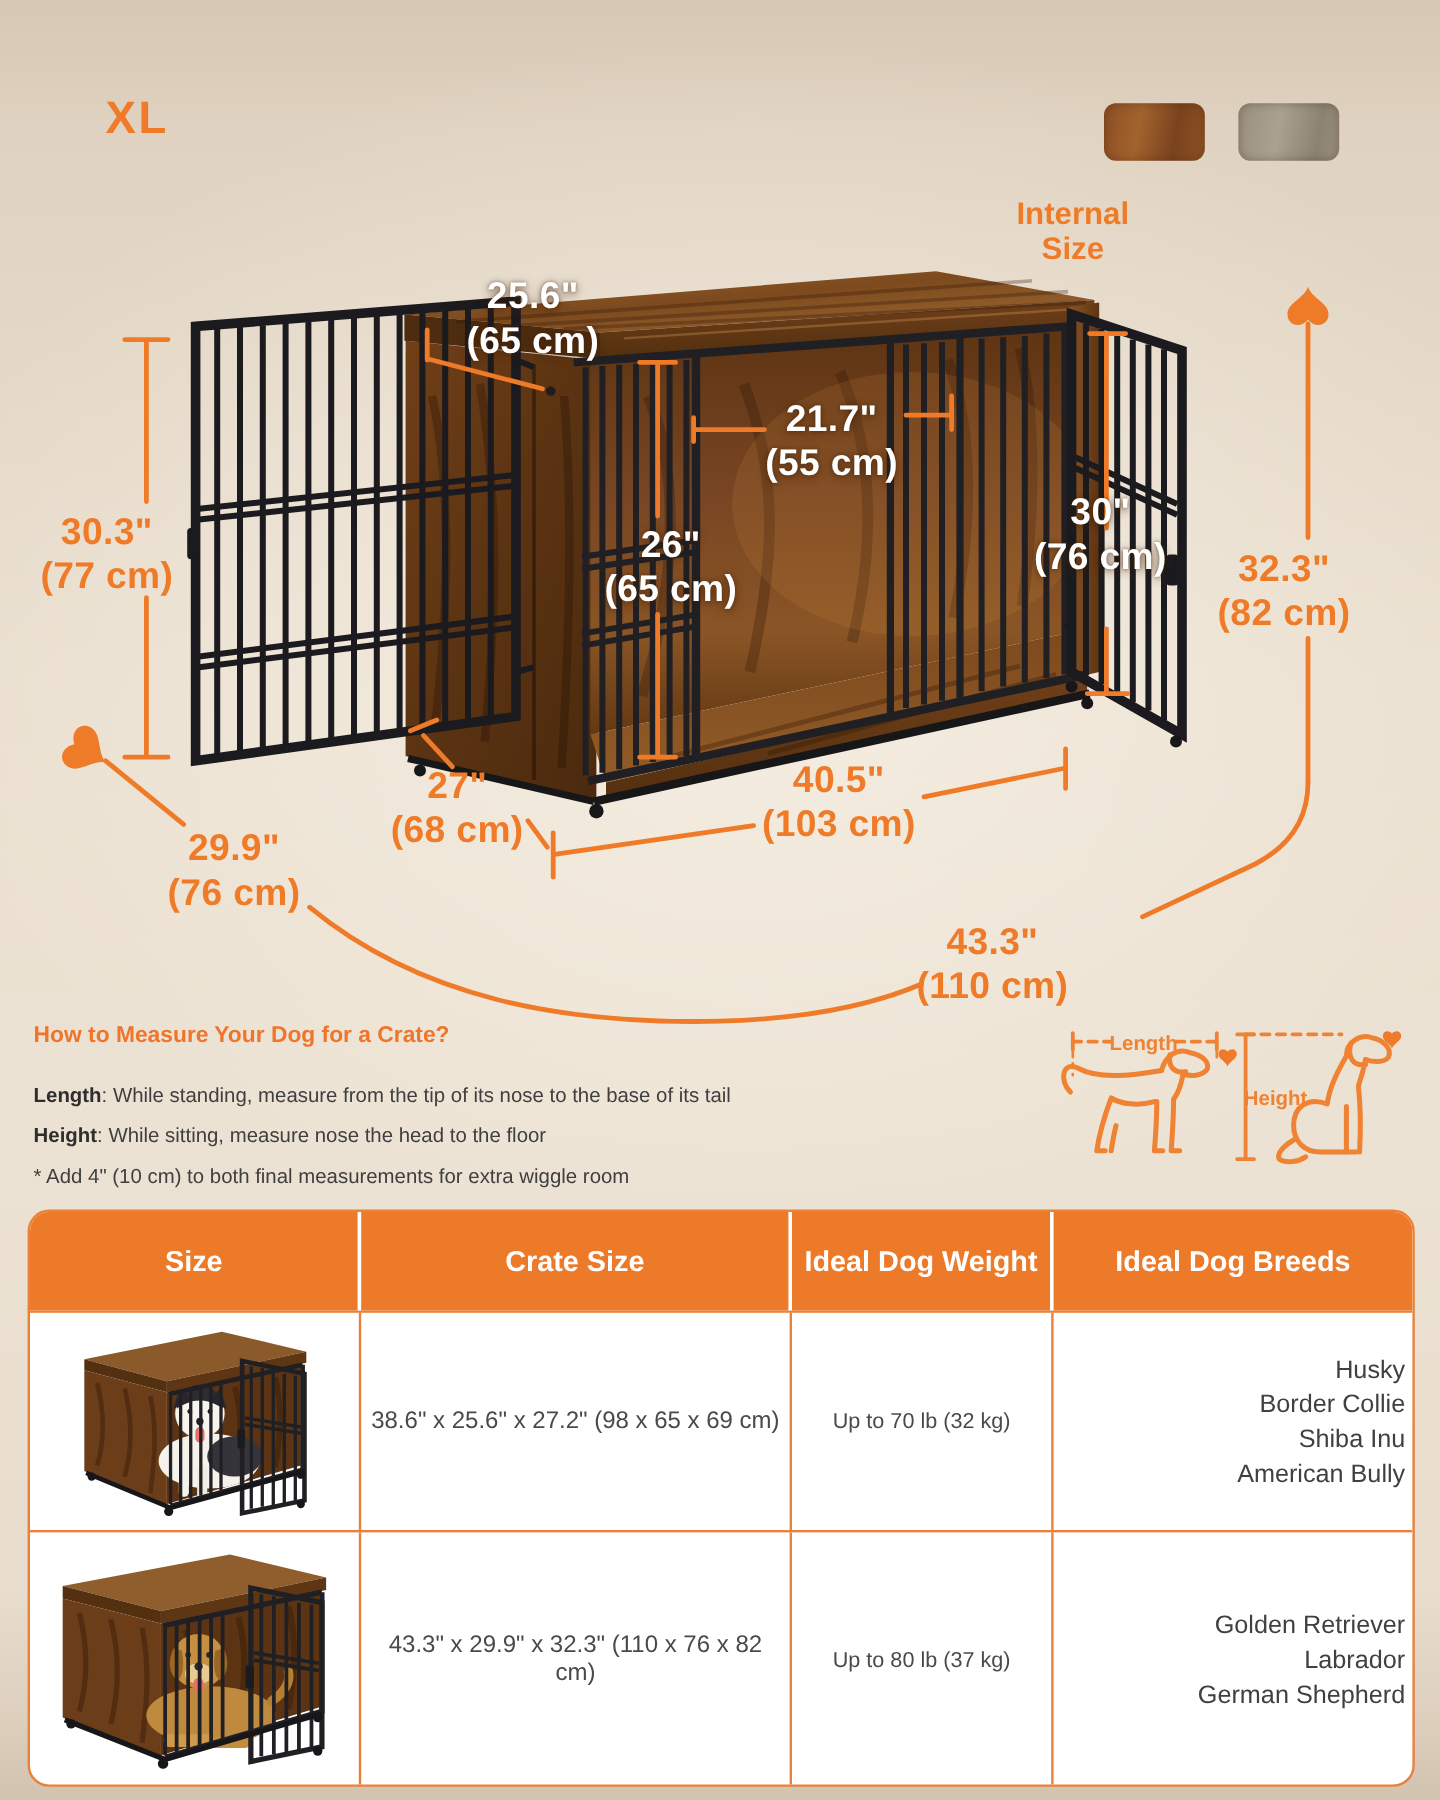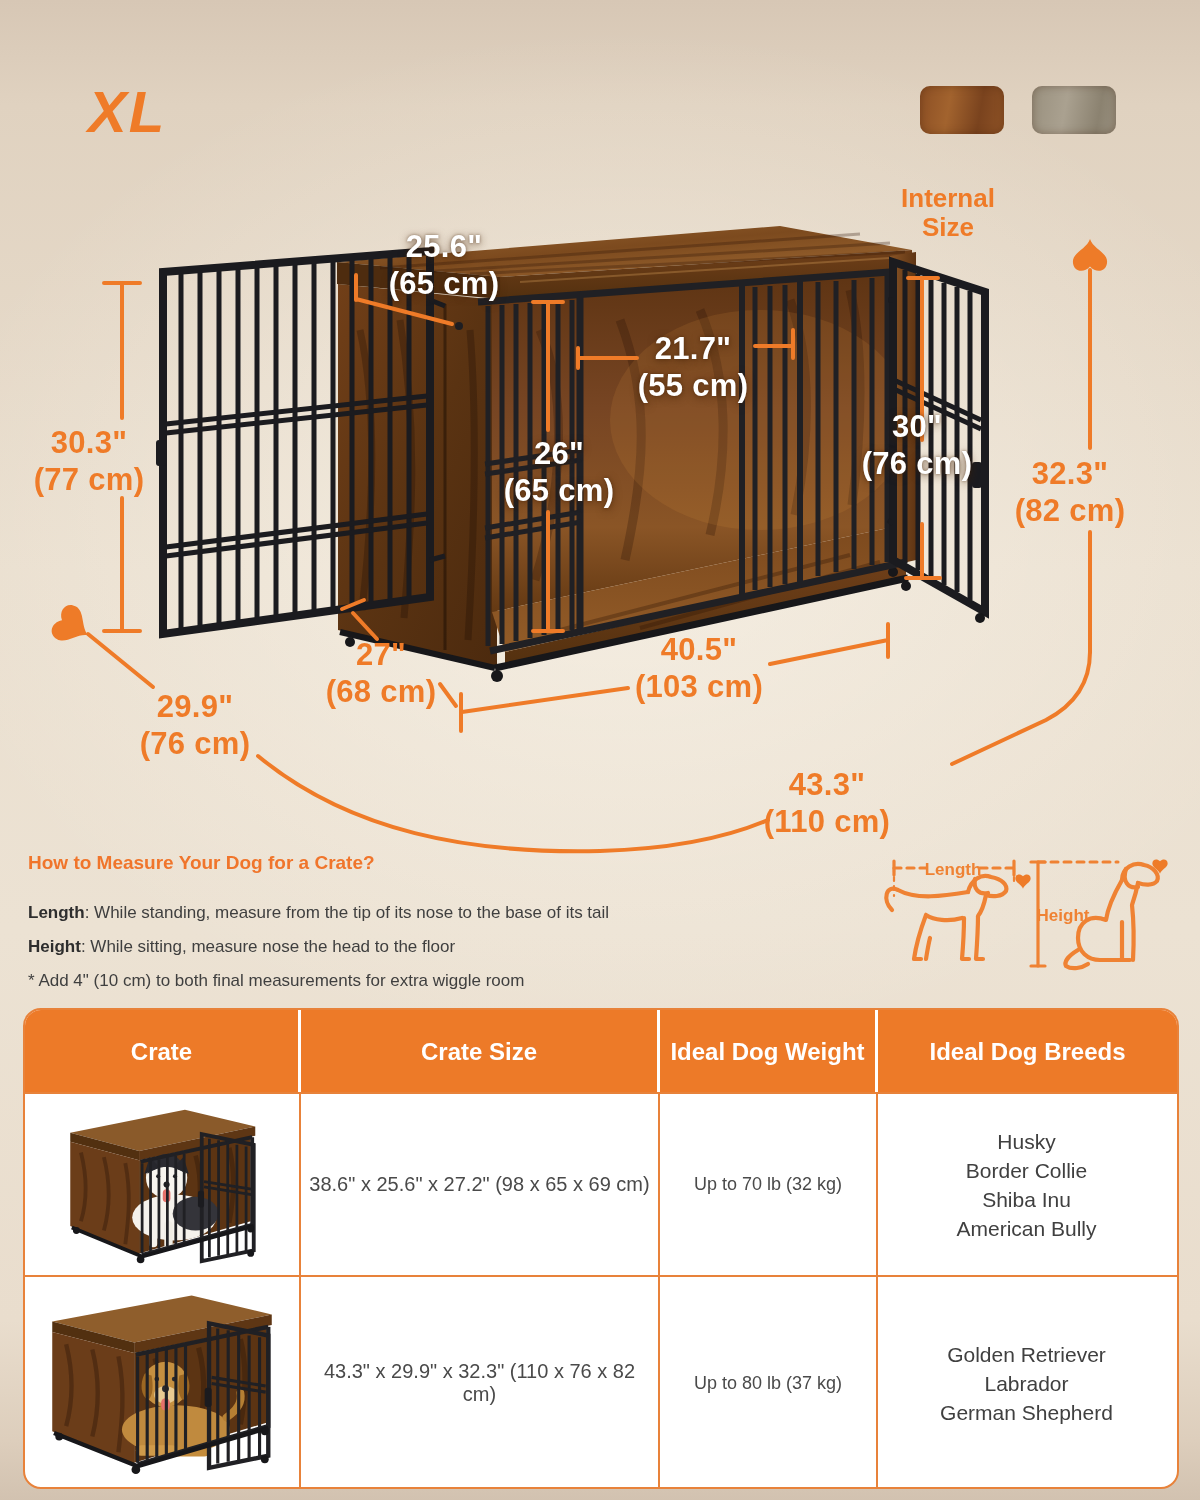--- a/index.html
+++ b/index.html
@@ -4,21 +4,21 @@
 <style>
   html,body{margin:0;padding:0;background:#cfc0ae;}
   .page{position:relative;width:1200px;height:1500px;overflow:hidden;
     font-family:"Liberation Sans","DejaVu Sans",sans-serif;
     background:
       radial-gradient(95% 55% at 52% 36%, rgba(255,252,244,.50) 0%, rgba(255,250,240,0) 62%),
       linear-gradient(180deg,#d7c7b5 0%,#e0d2c0 7%,#eadfcf 38%,#ece2d3 62%,#e9ddcd 88%,#ddcebc 96%,#d2c2b0 100%);}
   .abs{position:absolute;}
   
   #hero-svg{position:absolute;left:0;top:0;z-index:1;}
-  .size-badge{left:88px;top:78px;font-size:58px;font-weight:bold;color:#ef7b28;letter-spacing:2px;z-index:3;font-style:italic;}
+  .size-badge{left:88px;top:78px;font-size:38px;font-weight:bold;color:#ef7b28;letter-spacing:2px;z-index:3;}
   .swatch{width:84px;height:48px;border-radius:10px;z-index:3;box-shadow:inset 0 0 8px rgba(60,30,8,.35);}
   .swatch.internal{left:920px;top:86px;background:linear-gradient(100deg,#8c4f24 0%,#a2632e 35%,#7a431e 70%,#8f5326 100%);}
   .swatch.overall{left:1032px;top:86px;background:linear-gradient(100deg,#99907e 0%,#aaa190 40%,#8b8270 78%,#9a9180 100%);}
   .legend-label{width:132px;text-align:center;color:#ef7b28;font-weight:bold;font-size:26px;line-height:29px;z-index:3;}
   .dim{position:absolute;width:172px;text-align:center;font-weight:bold;font-size:31px;line-height:37px;letter-spacing:.3px;z-index:3;}
   .dim.white{color:#ffffff;text-shadow:0 2px 8px rgba(70,35,8,.65),0 0 3px rgba(60,30,5,.5);}
   .dim.orange{color:#ef7b28;}
   
   .measure-title{left:28px;top:852px;font-size:19px;font-weight:bold;color:#f0752b;z-index:3;}
   .measure-lines{left:28px;top:896px;width:840px;font-size:17px;color:#3f3f3f;line-height:34px;z-index:3;}
@@ -31,21 +31,21 @@
   .thead{display:grid;grid-template-columns:276px 359px 218px 299px;height:82px;background:#ed7a28;}
   .th{display:flex;align-items:center;justify-content:center;text-align:center;color:#ffffff;
     font-weight:bold;font-size:24px;line-height:29px;border-right:3px solid #ffffff;padding:0 8px;box-sizing:border-box;}
   .th:last-child{border-right:none;border-radius:32px;}
   .trow{display:grid;grid-template-columns:276px 359px 218px 299px;border-top:2px solid #e8823a;}
   .trow.r1{height:181px;}
   .trow.r2{height:212px;}
   .td{display:flex;align-items:center;justify-content:center;border-right:2px solid #e8823a;
     color:#4a4a4a;font-size:20px;text-align:center;padding:0 6px;box-sizing:border-box;}
   .td:last-child{border-right:none;}
-  .td.breeds{flex-direction:column;align-items:center;justify-content:center;
+  .td.breeds{flex-direction:column;align-items:flex-end;justify-content:center;
     padding-left:4px;font-size:21px;line-height:29px;color:#404040;text-align:left;}
   .td.weight{font-size:18px;}
 </style>
 </head>
 <body>
 
 <div class="page">
 
   <svg id="hero-svg" width="1200" height="855" viewBox="0 0 1200 855">
     <defs>
@@ -162,21 +162,21 @@
     <g fill="#ee7b28">
       <path transform="translate(1090,256) rotate(180) scale(1.9)" d="M0,9 C-1.5,4 -9,2 -9,-3 C-9,-8 -3.5,-9.5 0,-5.5 C3.5,-9.5 9,-8 9,-3 C9,2 1.5,4 0,9"></path>
       <path transform="translate(72,626) rotate(-60) scale(2.1)" d="M0,9 C-1.5,4 -9,2 -9,-3 C-9,-8 -3.5,-9.5 0,-5.5 C3.5,-9.5 9,-8 9,-3 C9,2 1.5,4 0,9"></path>
     </g>
   </svg>
 
   <div class="abs size-badge">XL</div>
 
   <div class="abs swatch internal"></div>
   <div class="abs swatch overall"></div>
-  <div class="abs legend-label" style="left:882px;top:164px;margin-top:20px;">Internal Size</div>
+  <div class="abs legend-label" style="left:828px;top:164px;">Internal Size</div>
 
   <div class="dim white" style="left:358px;top:228px;">
     <div>25.6"</div>
     <div>(65 cm)</div>
   </div>
   <div class="dim white" style="left:607px;top:330px;">
     <div>21.7"</div>
     <div>(55 cm)</div>
   </div>
   <div class="dim white" style="left:473px;top:435px;">
@@ -248,21 +248,21 @@
         <path d="M96,32 C88,46 82,58 80,72 C64,66 52,74 52,90 C52,104 62,112 74,112 H104"></path>
         <path d="M52,102 C42,108 38,114 40,118 C46,122 56,120 62,116"></path>
       </g>
       <path transform="translate(134,18) scale(.85)" d="M0,9 C-1.5,4 -9,2 -9,-3 C-9,-8 -3.5,-9.5 0,-5.5 C3.5,-9.5 9,-8 9,-3 C9,2 1.5,4 0,9" fill="#ee7b28" stroke="none"></path>
     </g>
   </svg>
   <div class="dog-label" style="left:1008px;top:906px;">Height</div>
 
   <div class="abs size-table">
     <div class="thead">
-      <div class="th">Crate</div>
+      <div class="th">Size</div>
       <div class="th">Crate Size</div>
       <div class="th">Ideal Dog Weight</div>
       <div class="th">Ideal Dog Breeds</div>
     </div>
 
     <div class="trow r1">
       <div class="td">
         <svg width="256" height="172" viewBox="0 0 272 225">
           <g>
             <polygon points="16,44 166,14 258,36 106,68" fill="#8a5a2a"></polygon>

